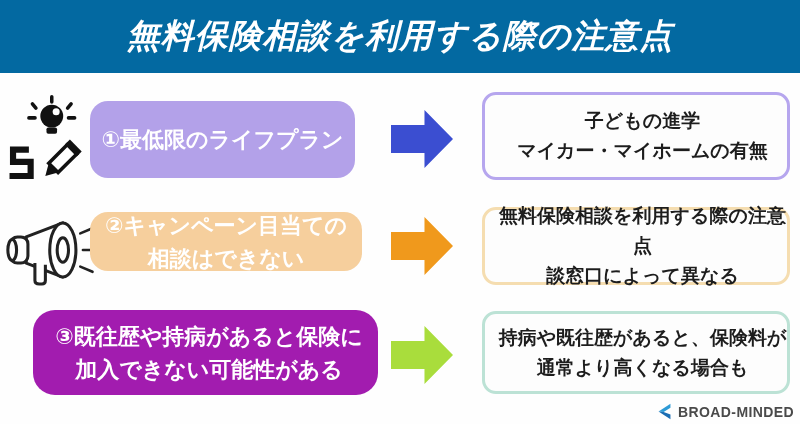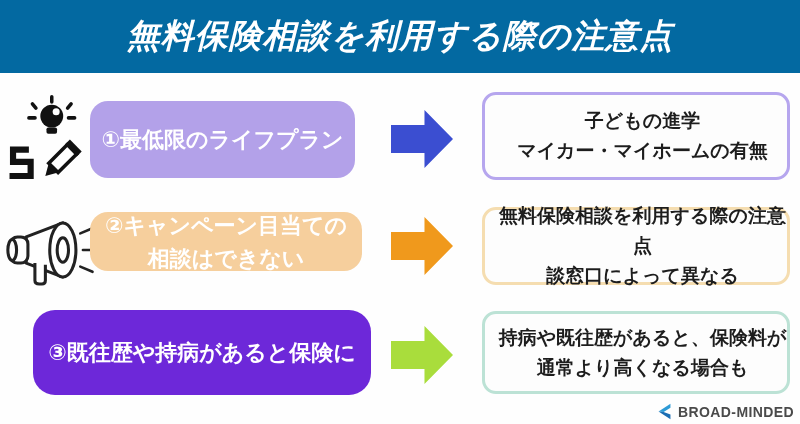--- a/index.html
+++ b/index.html
@@ -121,22 +121,23 @@
   <div class="label-box r2" style="background-color: rgb(246, 207, 157);">
     <span>②キャンペーン目当ての</span>
     <span>相談はできない</span>
   </div>
   <div class="arrow r2" style="background-color: rgb(240, 153, 28);"></div>
   <div class="result-box r2" style="border-color: rgb(245, 221, 176);">
     <span>無料保険相談を利用する際の注意点</span>
     <span>談窓口によって異なる</span>
   </div>
 
-  <div class="label-box r3" style="background-color: #6d28d9;">
+  <div class="label-box r3" style="background-color: #a21caf; padding-left: 7px;">
     <span>③既往歴や持病があると保険に</span>
+    <span>加入できない可能性がある</span>
   </div>
   <div class="arrow r3" style="background-color: rgb(169, 221, 60);"></div>
   <div class="result-box r3" style="border-color: rgb(188, 226, 213);">
     <span>持病や既往歴があると、保険料が</span>
     <span>通常より高くなる場合も</span>
   </div>
 
   <div class="footer">
     <svg class="brand-logo" viewBox="0 0 20 20" aria-hidden="true">
       <polygon points="17,1 3,10 9,10.5 17,5.5" fill="#2e9bd6"></polygon>

